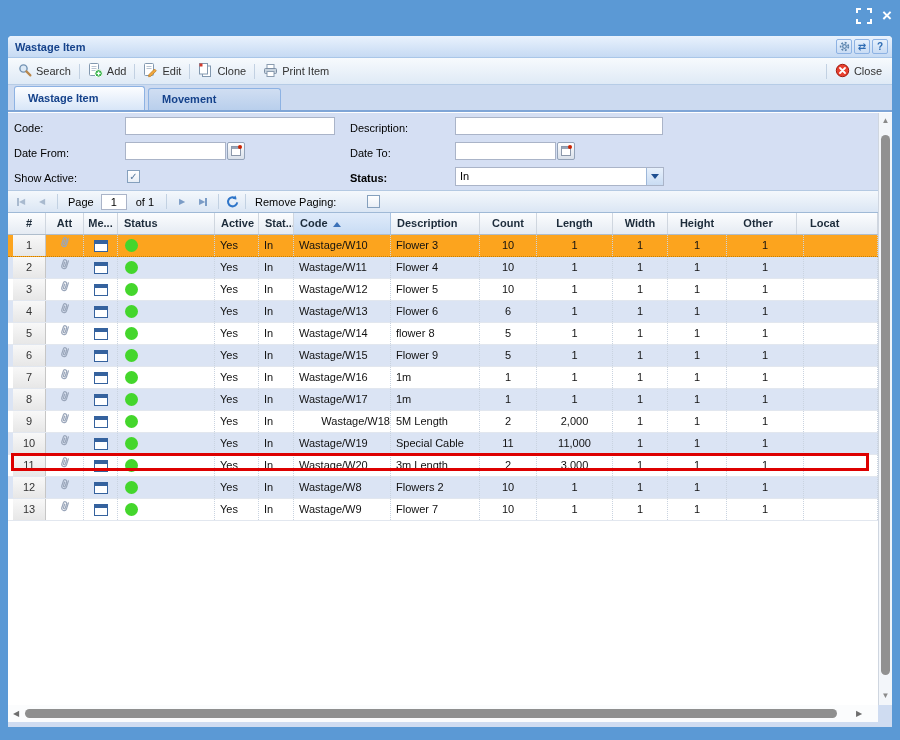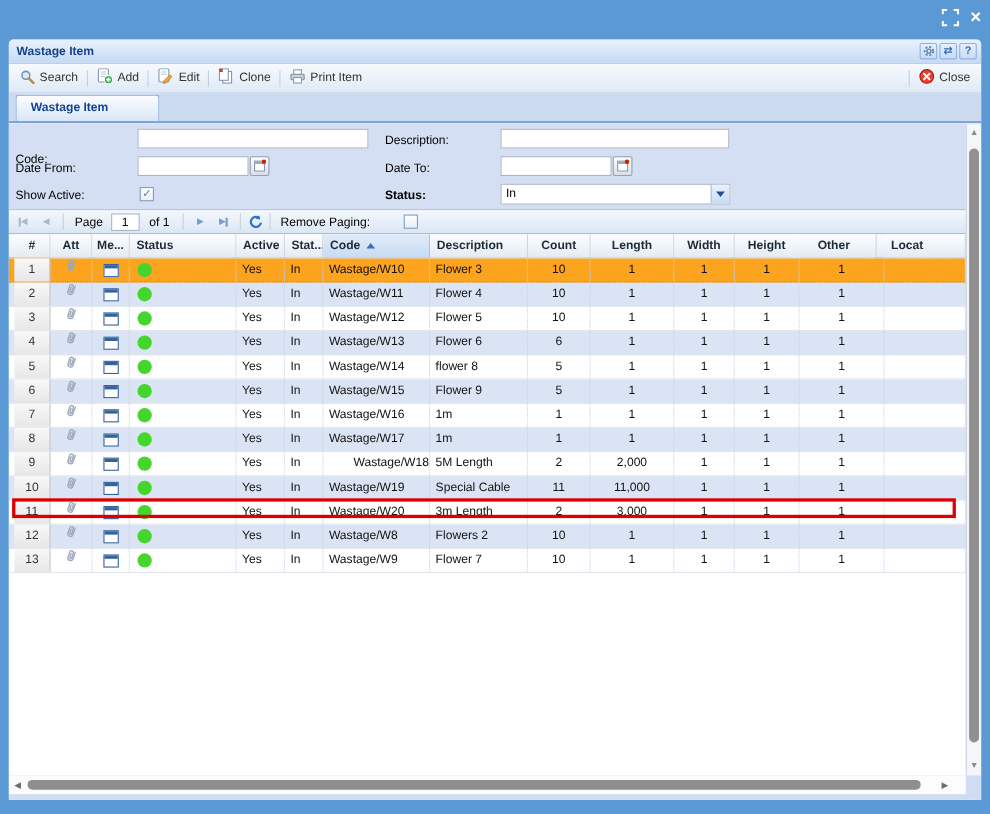--- a/index.html
+++ b/index.html
@@ -165,26 +165,27 @@
         <span><svg width="15" height="15" viewBox="0 0 15 15">
               <circle cx="7.5" cy="7.5" r="6.2" fill="#e8402f" stroke="#9e1c10"></circle>
               <path d="M5 5 L10 10 M10 5 L5 10" stroke="#fff" stroke-width="1.8" stroke-linecap="round"></path>
             </svg></span>
         <span>Close</span>
       </button>
     </div>
 
     <div class="tabstrip">
       <div class="tab active">Wastage Item</div>
+      <div class="tab" style="width:133px;">Movement</div>
     </div>
 
     <div class="content">
 
       <div class="filters">
-        <span class="flabel" style="left:6px; top:26px;">Code:</span>
+        <span class="flabel" style="left:6px; top:9px;">Code:</span>
         <input class="finput" style="left: 117px; top: 4px; width: 210px;" value="">
         <span class="flabel" style="left:342px; top:9px;">Description:</span>
         <input class="finput" style="left: 447px; top: 4px; width: 208px;" value="">
 
         <span class="flabel" style="left:6px; top:34px;">Date From:</span>
         <input class="finput" style="left: 117px; top: 29px; width: 101px;" value="">
         <span class="datebtn" style="left:219px; top:29px;">
             <span class="cal"></span>
           </span>
         <span class="flabel" style="left:342px; top:34px;">Date To:</span>

